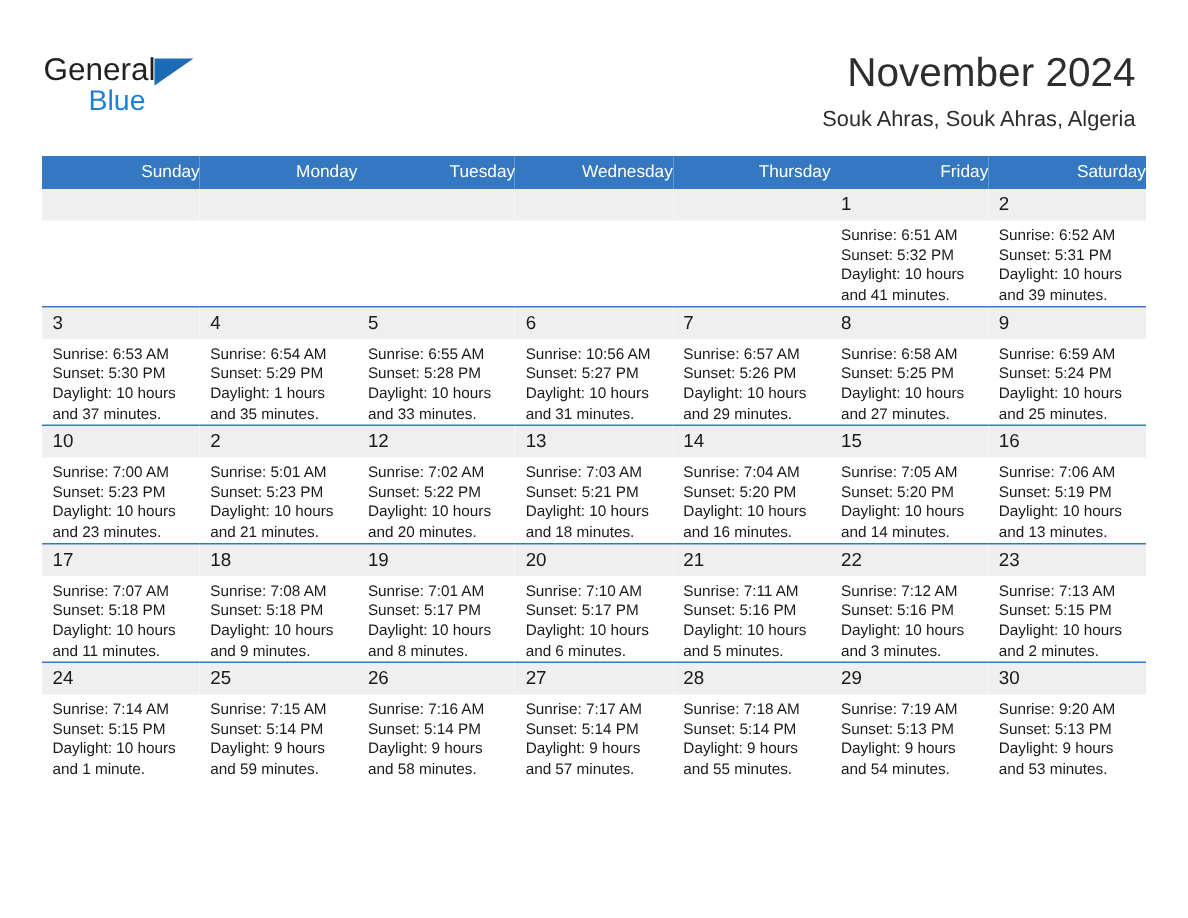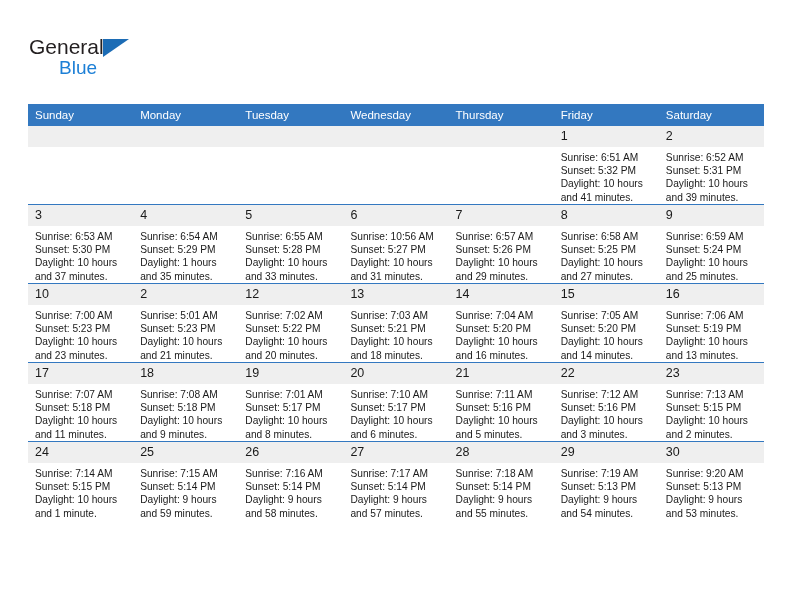--- a/index.html
+++ b/index.html
@@ -91,21 +91,21 @@
     top: 104px;
     width: 736px;
     border-collapse: collapse;
     table-layout: fixed;
   }
   .calendar th {
     background: #3378c0;
     color: #ffffff;
     font-size: 11.5px;
     font-weight: normal;
-    text-align: left;
+    text-align: right;
     padding: 5px 0 5px 7px;
     height: 12px;
     border: none;
   }
   .calendar td {
     vertical-align: top;
     padding: 0;
     border: none;
     border-top: 1px solid #3378c0;
     height: 78px;
@@ -148,20 +148,24 @@
 <div class="page">
 
   <div class="header">
 
     <div class="logo">
       <span class="logo-general">General</span>
       <span class="logo-tri"></span>
       <span class="logo-blue">Blue</span>
     </div>
 
+    <div class="title-block">
+      <div class="cal-title">November 2024</div>
+      <div class="cal-subtitle">Souk Ahras, Souk Ahras, Algeria</div>
+    </div>
 
   </div>
 
   <table class="calendar">
     <thead>
       <tr>
         <th>Sunday</th>
         <th>Monday</th>
         <th>Tuesday</th>
         <th>Wednesday</th>

